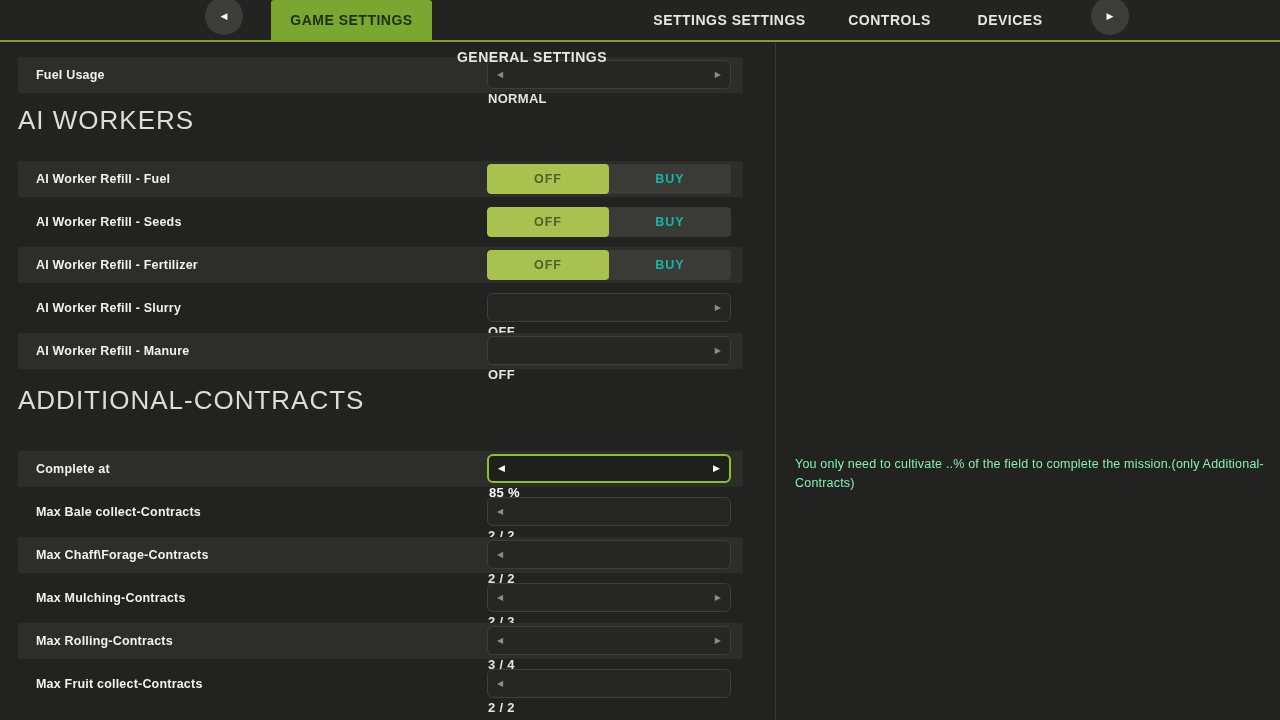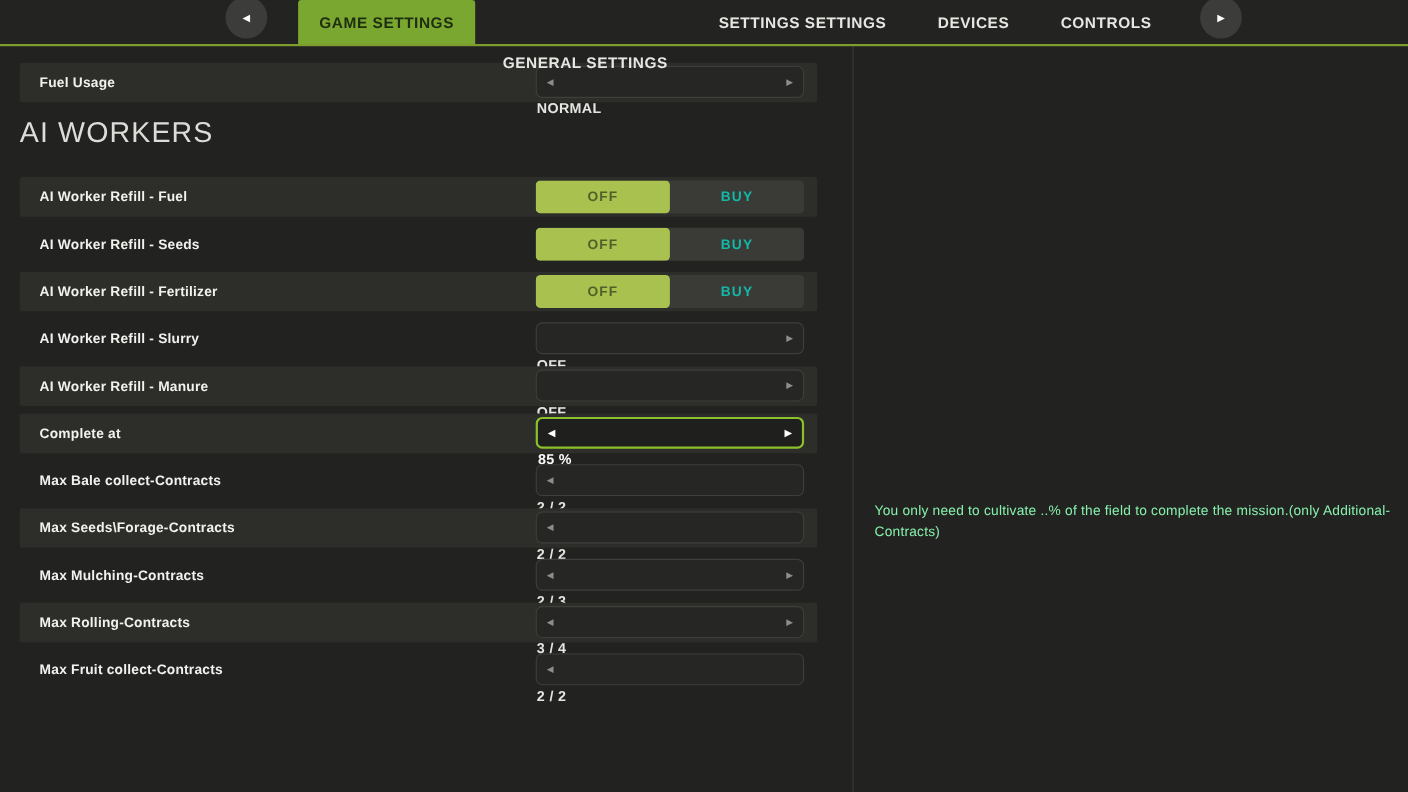--- a/index.html
+++ b/index.html
@@ -87,22 +87,22 @@
 <div id="screen">
 
   <div class="topbar">
     <div class="nav-circle prev">
       <span>◀</span>
     </div>
     <div class="tabs">
         <div class="tab active" style="width: 161px;">GAME SETTINGS</div>
         <div class="tab" style="width: 200px; margin-top: 37px;">GENERAL SETTINGS</div>
         <div class="tab" style="width: 195px;">SETTINGS SETTINGS</div>
+        <div class="tab" style="width: 125px;">CONTROLS</div>
         <div class="tab" style="width: 116px;">DEVICES</div>
-        <div class="tab" style="width: 125px;">CONTROLS</div>
       </div>
     <div class="nav-circle next">
       <span>▶</span>
     </div>
   </div>
 
   <div class="main">
     <div class="content" id="settings-list">
         <div class="row light">
           <span class="label">Fuel Usage</span>
@@ -143,38 +143,39 @@
           </div>
         </div>
         <div class="row light">
           <span class="label">AI Worker Refill - Manure</span>
           <div class="stepper">
             <span class="arr none">◀</span>
             <span class="val">OFF</span>
             <span class="arr dim">▶</span>
           </div>
         </div>
+        <div class="section-header second">ADDITIONAL-CONTRACTS</div>
         <div class="row light">
           <span class="label">Complete at</span>
           <div class="stepper focused">
             <span class="arr bright">◀</span>
             <span class="val">85 %</span>
             <span class="arr bright">▶</span>
           </div>
         </div>
         <div class="row dark">
           <span class="label">Max Bale collect-Contracts</span>
           <div class="stepper">
             <span class="arr dim">◀</span>
             <span class="val">2 / 2</span>
             <span class="arr none">▶</span>
           </div>
         </div>
         <div class="row light">
-          <span class="label">Max Seeds\Forage-Contracts</span>
+          <span class="label">Max Chaff\Forage-Contracts</span>
           <div class="stepper">
             <span class="arr dim">◀</span>
             <span class="val">2 / 2</span>
             <span class="arr none">▶</span>
           </div>
         </div>
         <div class="row dark">
           <span class="label">Max Mulching-Contracts</span>
           <div class="stepper">
             <span class="arr dim">◀</span>

